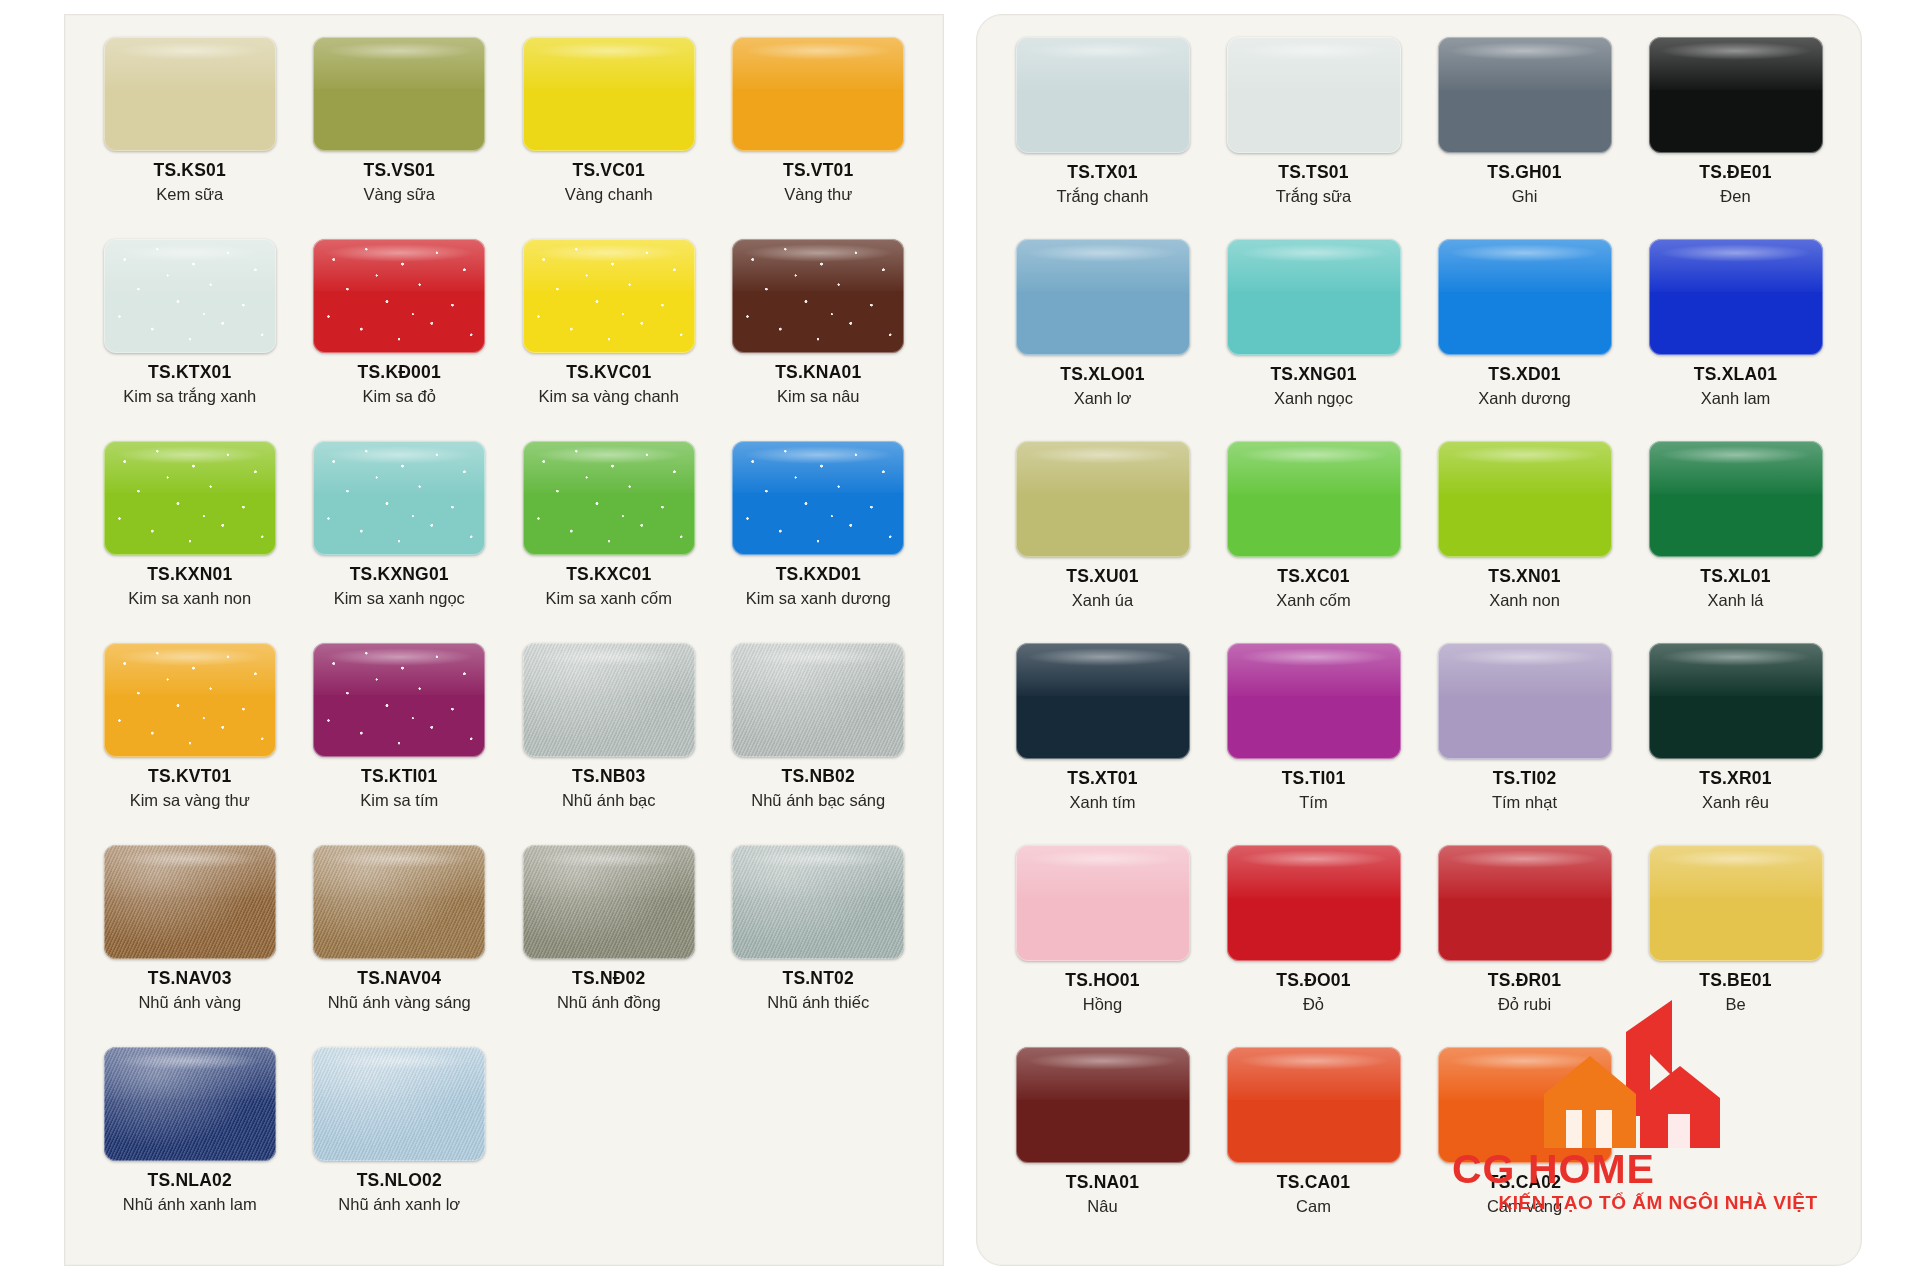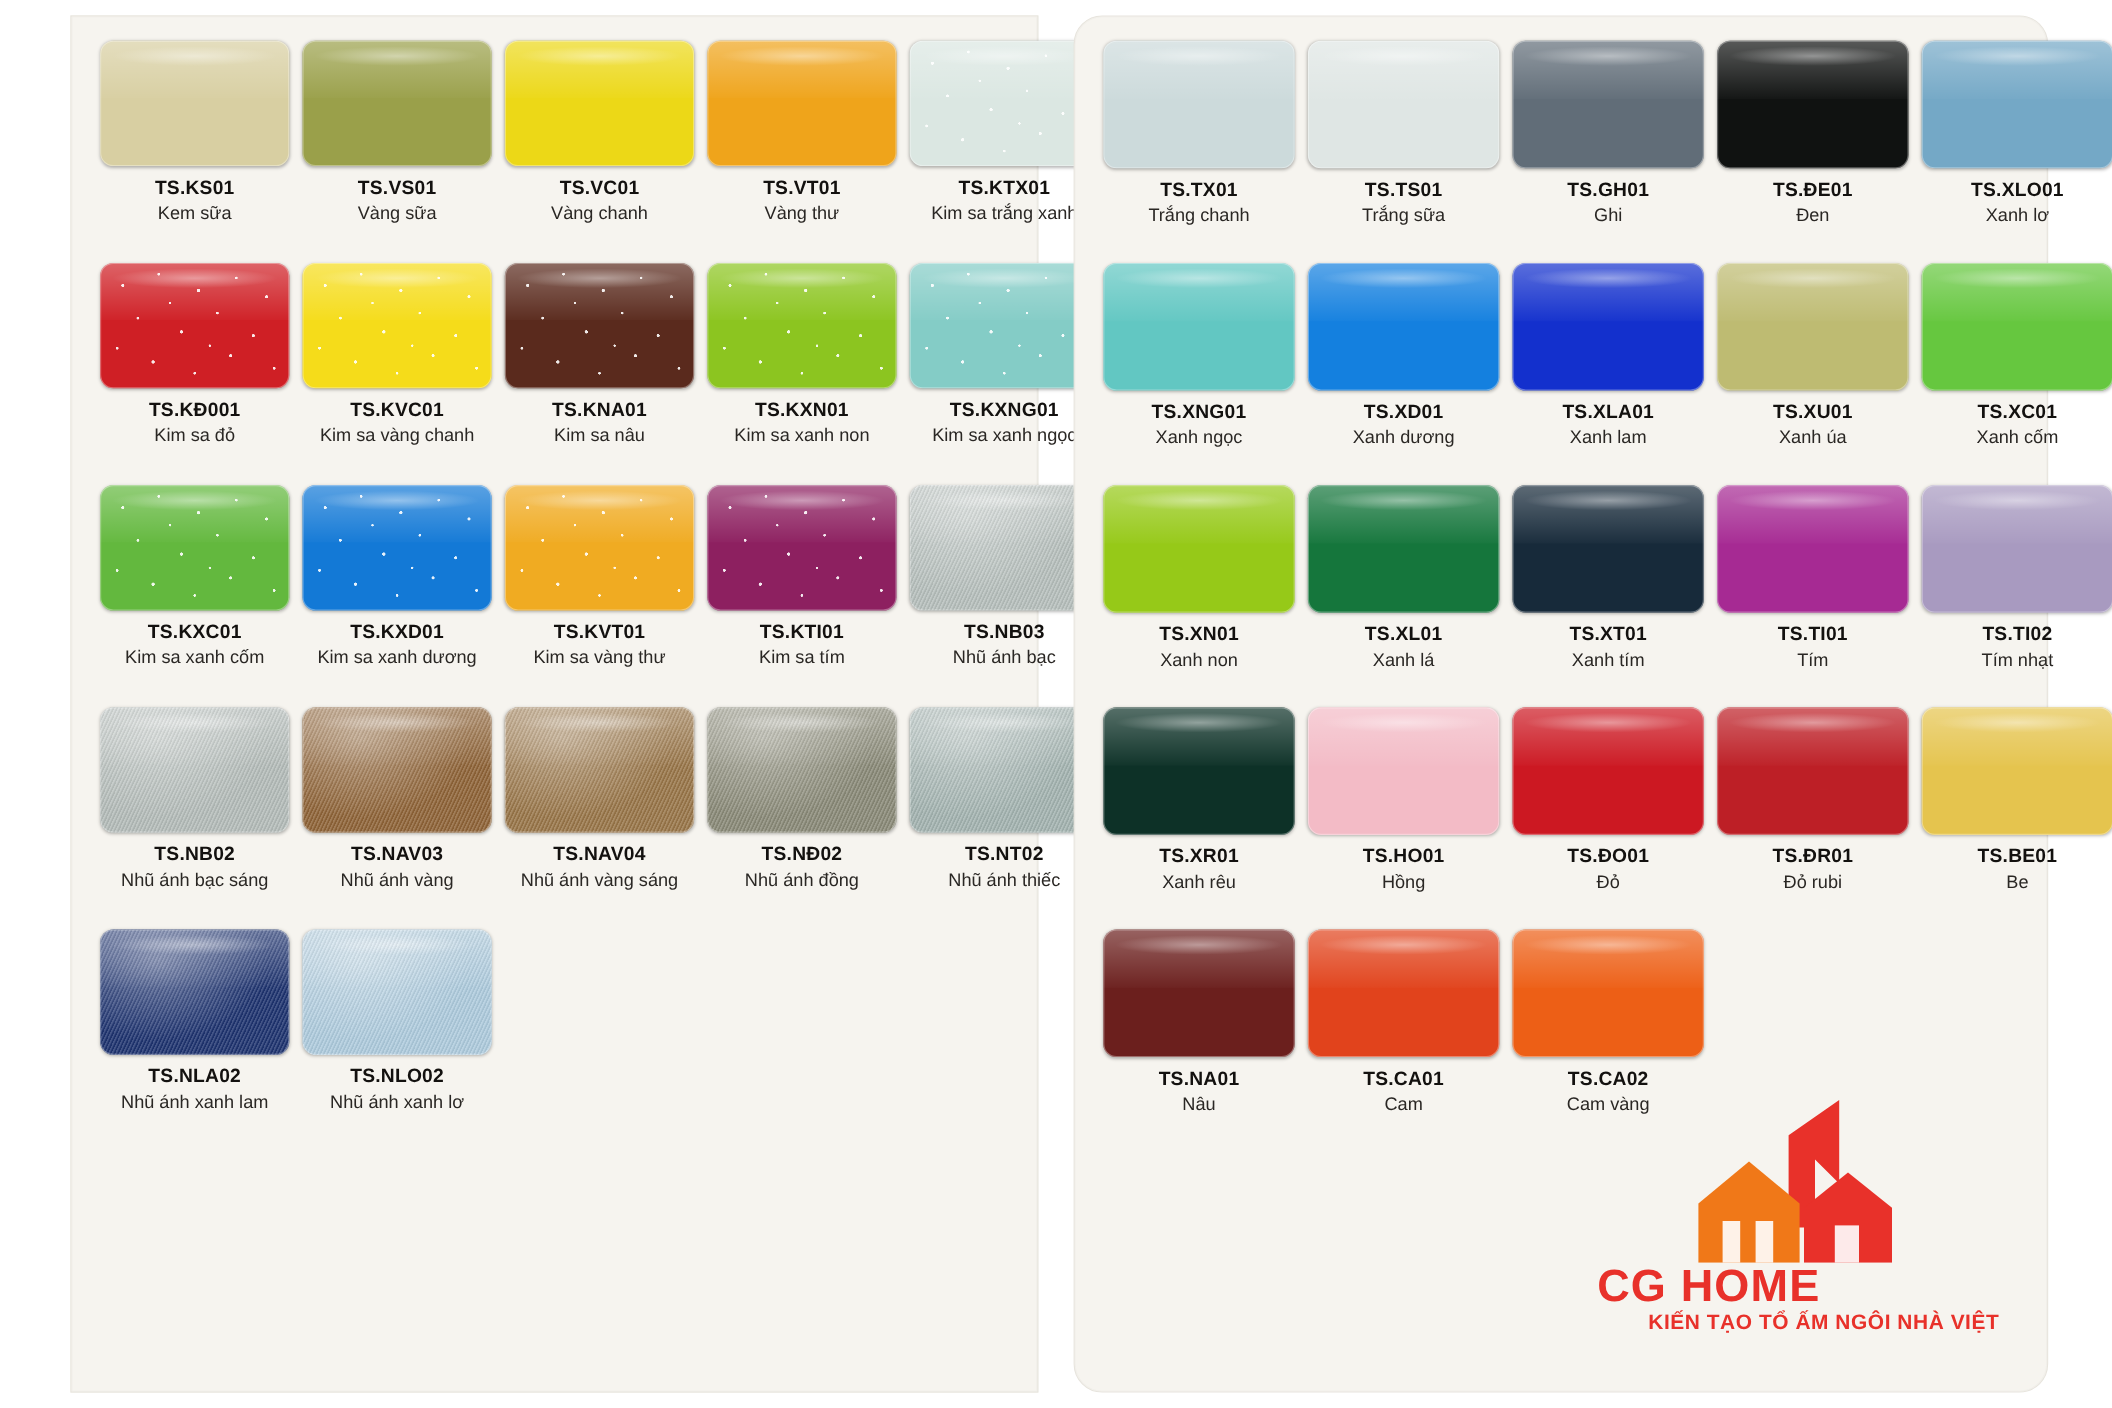--- a/index.html
+++ b/index.html
@@ -31,21 +31,21 @@
   .panel-inner {
     position: absolute;
     left: 0; right: 0; top: 0; bottom: 0;
     padding: 22px 20px 16px 20px;
     box-sizing: border-box;
     display: flex;
     flex-direction: column;
   }
   .grid {
     display: grid;
-    grid-template-columns: repeat(5, 1fr);
+    grid-template-columns: repeat(4, 1fr);
     flex: 1 1 auto;
   }
   .grid-left  { grid-template-rows: repeat(6, 1fr); }
   .grid-right { grid-template-rows: repeat(6, 1fr); }
 
   .cell {
     position: relative;
     display: flex;
     flex-direction: column;
     align-items: center;

